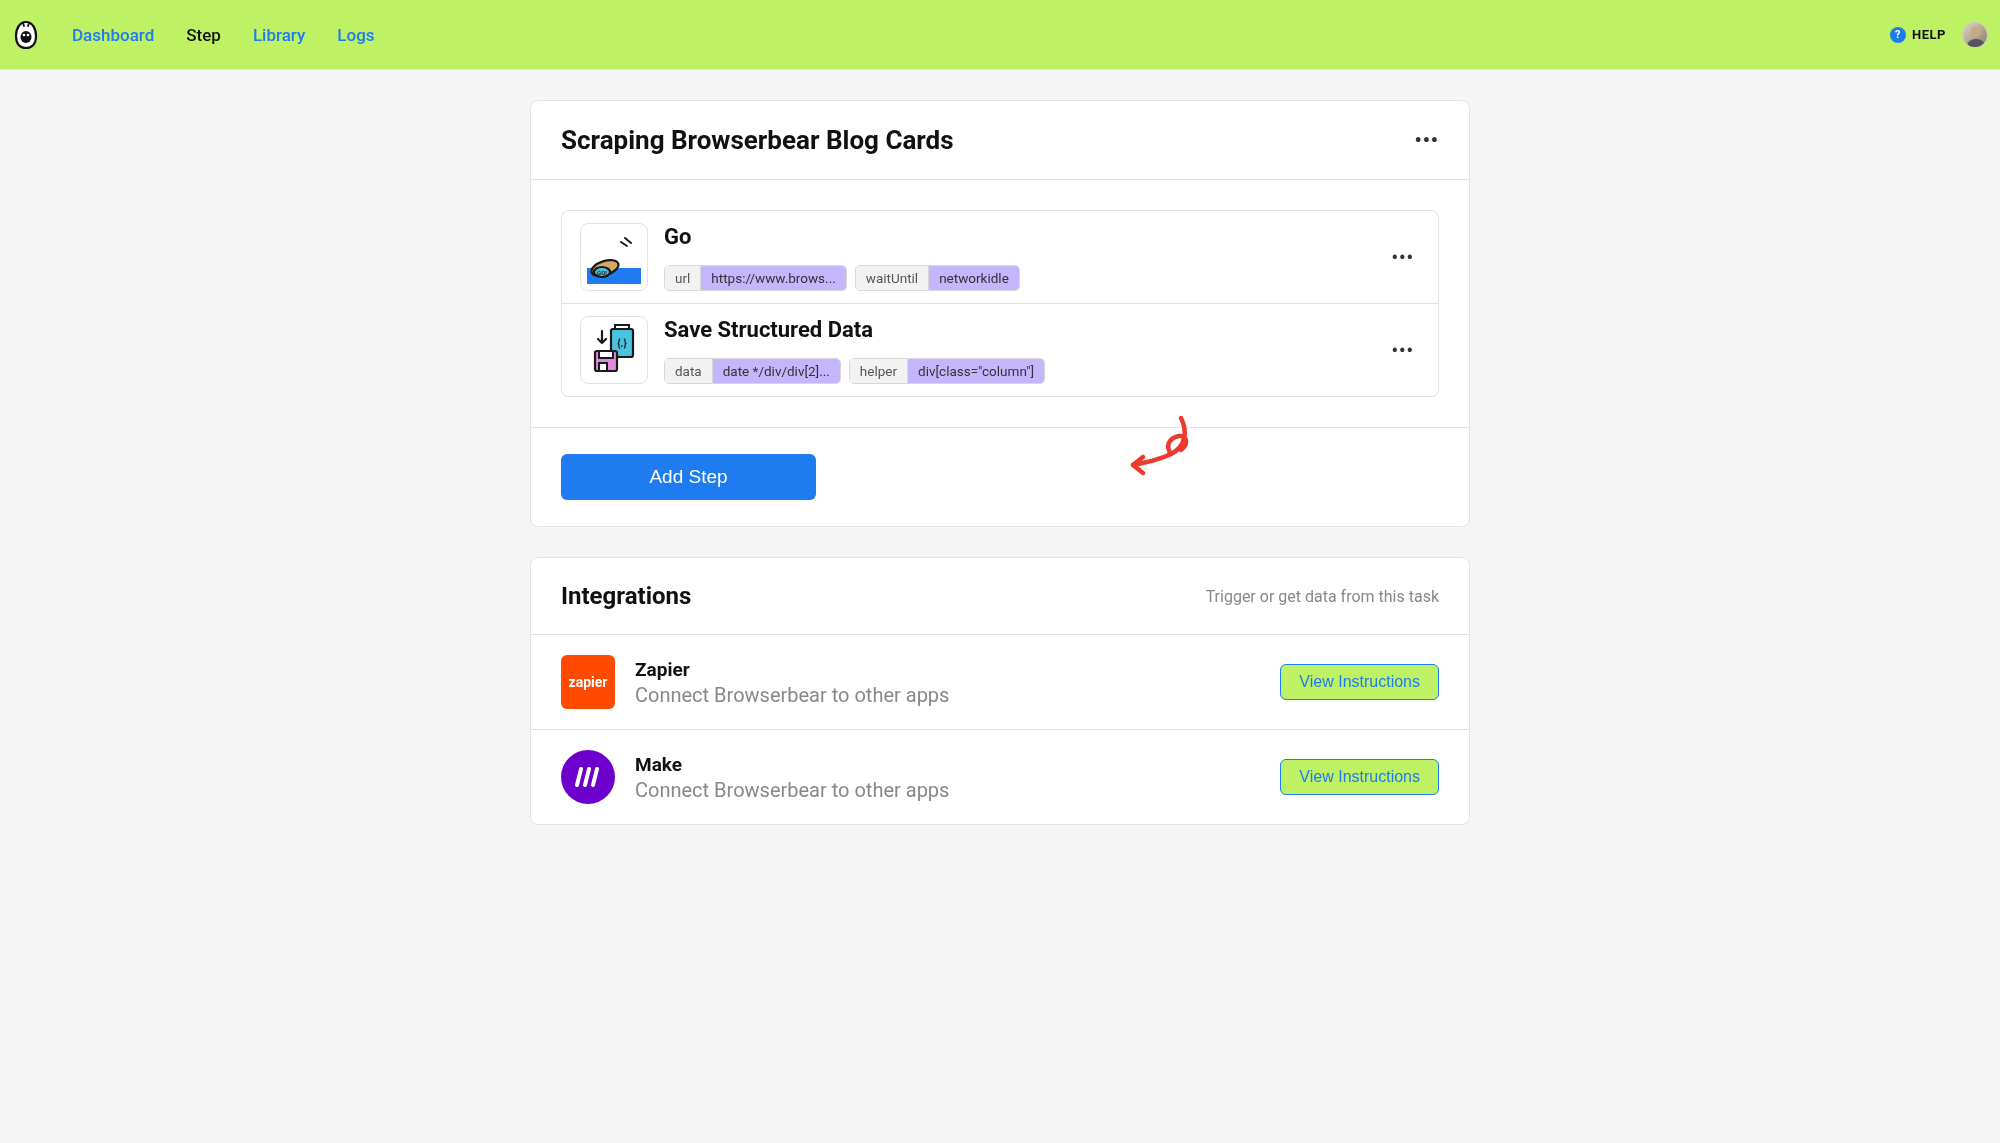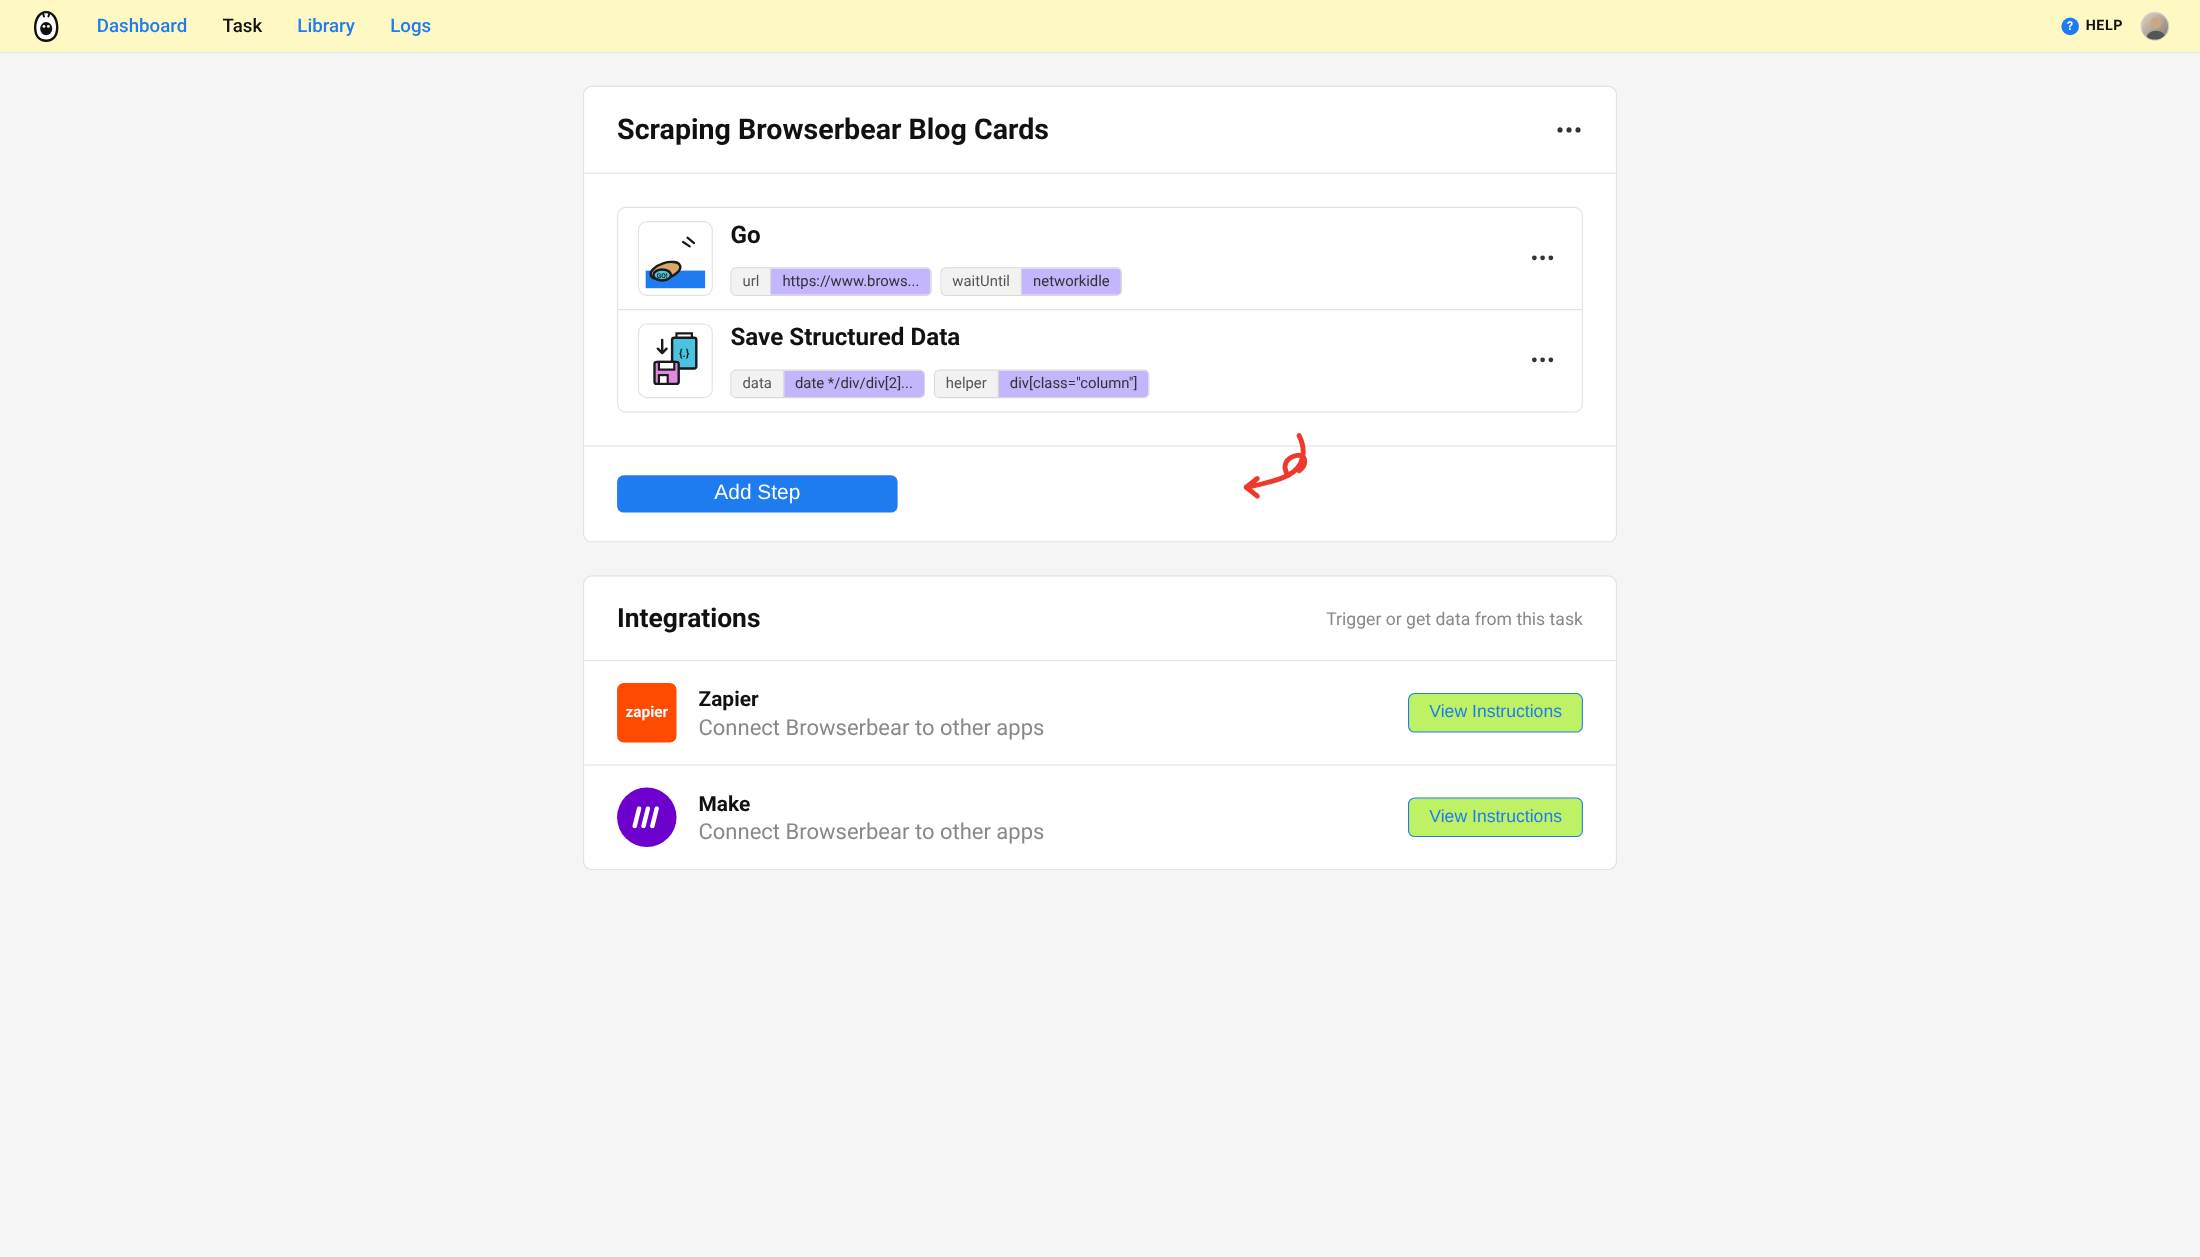--- a/index.html
+++ b/index.html
@@ -2,26 +2,26 @@
 <html><head>
   <meta charset="utf-8">
   <style>
     * { margin: 0; padding: 0; box-sizing: border-box; }
     body {
       font-family: -apple-system, BlinkMacSystemFont, "Segoe UI", Roboto, Helvetica, Arial, sans-serif;
       background: #f5f5f5;
       color: #111;
     }
     .topnav {
-      background: #fef9c3;
+      background: #bef264;
       border-bottom: 1px solid #e5e5e5;
-      height: 48px;
-      display: flex;
-      align-items: center;
-      padding: 0 28px;
+      height: 70px;
+      display: flex;
+      align-items: center;
+      padding: 0 12px;
       justify-content: space-between;
     }
     .topnav-left {
       display: flex;
       align-items: center;
       gap: 32px;
     }
     .logo {
       width: 28px;
       height: 32px;
@@ -191,21 +191,21 @@
     .panel-actions {
       border-top: 1px solid #e2e2e2;
       padding: 26px 30px;
       display: flex;
       gap: 30px;
       align-items: center;
       position: relative;
     }
     .btn {
       flex: 0 0 255px;
-      height: 34px;
+      height: 46px;
       border-radius: 6px;
       font-size: 19px;
       font-weight: 500;
       display: flex;
       align-items: center;
       justify-content: center;
       cursor: pointer;
       border: none;
     }
     .btn-primary {
@@ -286,21 +286,21 @@
       <svg width="26" height="30" viewBox="0 0 26 30">
         <path d="M13 2 C7 2 3 8 3 16 C3 24 7 28 13 28 C19 28 23 24 23 16 C23 8 19 2 13 2 Z" fill="#fff" stroke="#111" stroke-width="2.2"></path>
         <ellipse cx="13" cy="17" rx="5.5" ry="6" fill="#111"></ellipse>
         <circle cx="11" cy="15" r="1.3" fill="#fff"></circle>
         <circle cx="15" cy="15" r="1.3" fill="#fff"></circle>
         <path d="M11 6 L10 3 M15 6 L16 3" stroke="#111" stroke-width="1.8" stroke-linecap="round"></path>
       </svg>
     </div>
     <div class="nav-links">
       <a class="nav-link">Dashboard</a>
-      <a class="nav-link active">Task</a>
+      <a class="nav-link active">Step</a>
       <a class="nav-link">Library</a>
       <a class="nav-link">Logs</a>
     </div>
   </div>
   <div class="topnav-right">
     <div class="help">
       <span class="help-icon">?</span>
       <span>HELP</span>
     </div>
     <div class="avatar"></div>

